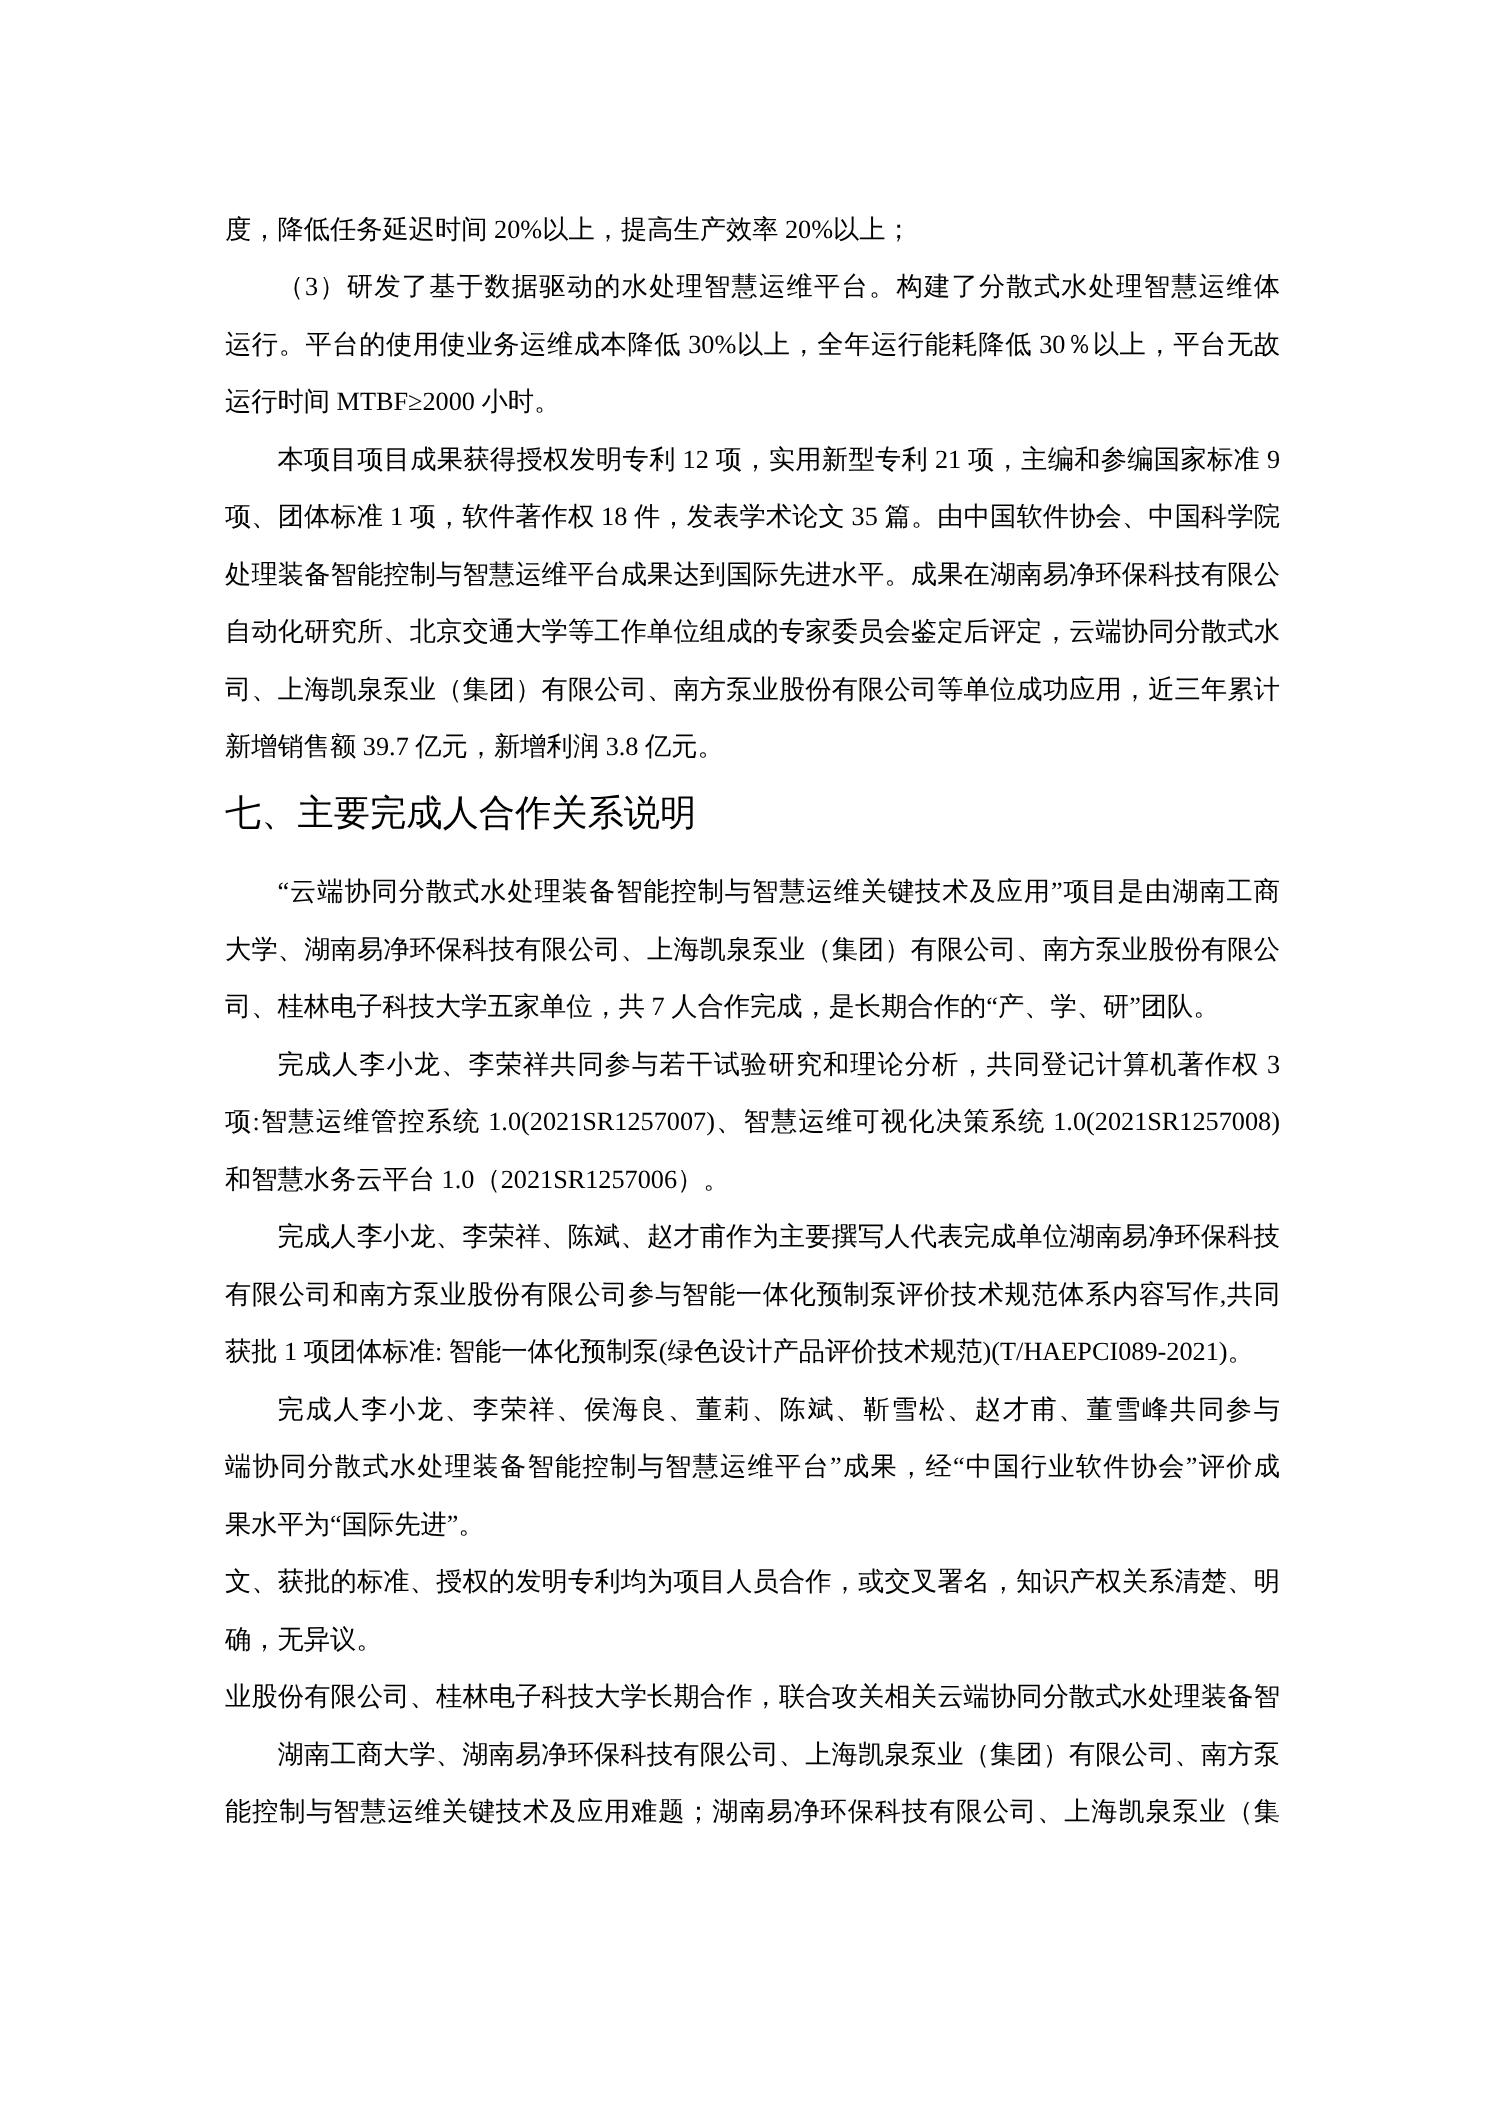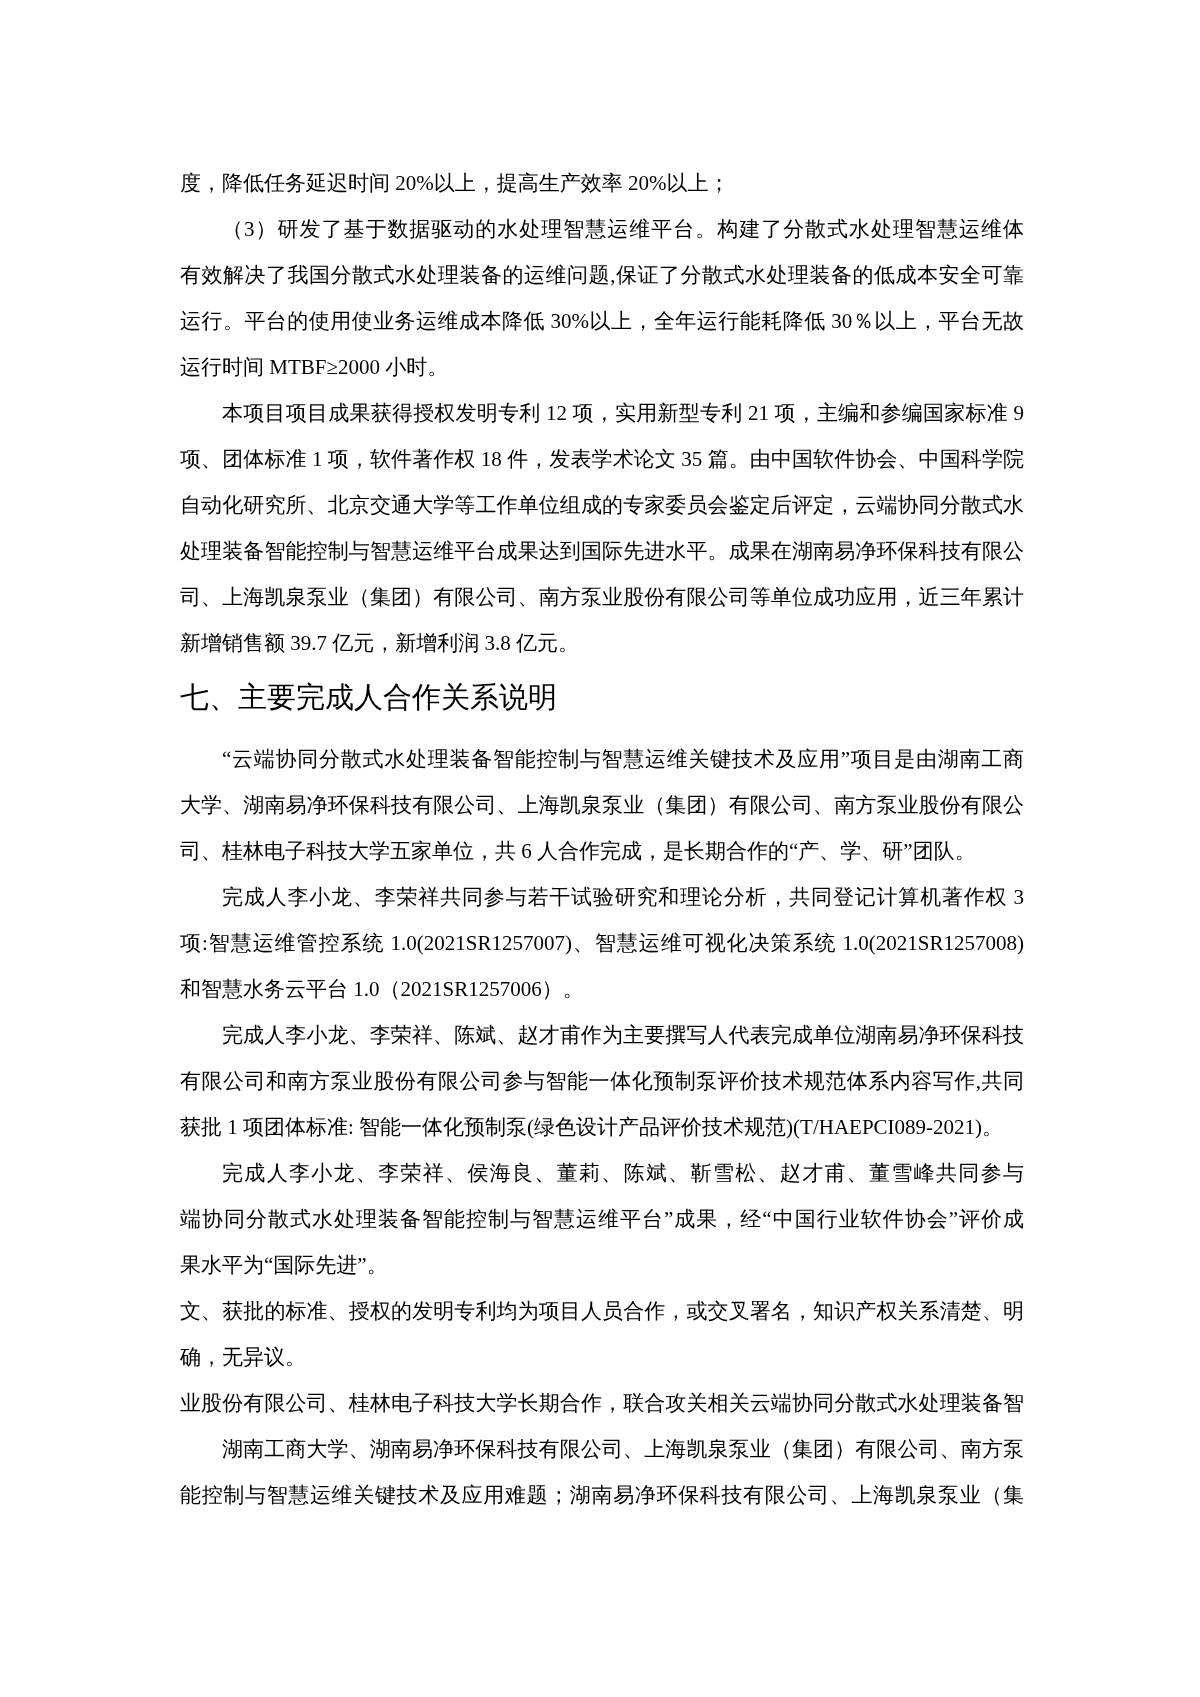--- a/index.html
+++ b/index.html
@@ -43,35 +43,34 @@
     overflow: hidden;
   }
 </style>
 </head>
 <body>
 
 <div class="page">
   <div class="text-block" id="block-top">
       <div class="line">度，降低任务延迟时间 20%以上，提高生产效率 20%以上；</div>
       <div class="line indent full">（3）研发了基于数据驱动的水处理智慧运维平台。构建了分散式水处理智慧运维体系，</div>
-      <div class="line full">有效解决了我国分散式水处理装备的运维问题,保证了分散式水处理装备的低成本安全可靠</div>
       <div class="line full">运行。平台的使用使业务运维成本降低 30%以上，全年运行能耗降低 30％以上，平台无故障</div>
       <div class="line">运行时间 MTBF≥2000 小时。</div>
       <div class="line indent full">本项目项目成果获得授权发明专利 12 项，实用新型专利 21 项，主编和参编国家标准 9</div>
       <div class="line full">项、团体标准 1 项，软件著作权 18 件，发表学术论文 35 篇。由中国软件协会、中国科学院</div>
+      <div class="line full">处理装备智能控制与智慧运维平台成果达到国际先进水平。成果在湖南易净环保科技有限公</div>
       <div class="line full">自动化研究所、北京交通大学等工作单位组成的专家委员会鉴定后评定，云端协同分散式水</div>
-      <div class="line full">处理装备智能控制与智慧运维平台成果达到国际先进水平。成果在湖南易净环保科技有限公</div>
       <div class="line full">司、上海凯泉泵业（集团）有限公司、南方泵业股份有限公司等单位成功应用，近三年累计</div>
       <div class="line">新增销售额 39.7 亿元，新增利润 3.8 亿元。</div>
     </div>
   <h2 class="heading">七、主要完成人合作关系说明</h2>
   <div class="text-block" id="block-bottom">
       <div class="line indent full">“云端协同分散式水处理装备智能控制与智慧运维关键技术及应用”项目是由湖南工商</div>
       <div class="line full">大学、湖南易净环保科技有限公司、上海凯泉泵业（集团）有限公司、南方泵业股份有限公</div>
-      <div class="line">司、桂林电子科技大学五家单位，共 6 人合作完成，是长期合作的“产、学、研”团队。</div>
+      <div class="line">司、桂林电子科技大学五家单位，共 7 人合作完成，是长期合作的“产、学、研”团队。</div>
       <div class="line indent full">完成人李小龙、李荣祥共同参与若干试验研究和理论分析，共同登记计算机著作权 3</div>
       <div class="line full">项:智慧运维管控系统 1.0(2021SR1257007)、智慧运维可视化决策系统 1.0(2021SR1257008)</div>
       <div class="line">和智慧水务云平台 1.0（2021SR1257006）。</div>
       <div class="line indent full">完成人李小龙、李荣祥、陈斌、赵才甫作为主要撰写人代表完成单位湖南易净环保科技</div>
       <div class="line full">有限公司和南方泵业股份有限公司参与智能一体化预制泵评价技术规范体系内容写作,共同</div>
       <div class="line">获批 1 项团体标准: 智能一体化预制泵(绿色设计产品评价技术规范)(T/HAEPCI089-2021)。</div>
       <div class="line indent full">完成人李小龙、李荣祥、侯海良、董莉、陈斌、靳雪松、赵才甫、董雪峰共同参与的“云</div>
       <div class="line full">端协同分散式水处理装备智能控制与智慧运维平台”成果，经“中国行业软件协会”评价成</div>
       <div class="line">果水平为“国际先进”。</div>
       <div class="line full">文、获批的标准、授权的发明专利均为项目人员合作，或交叉署名，知识产权关系清楚、明</div>

